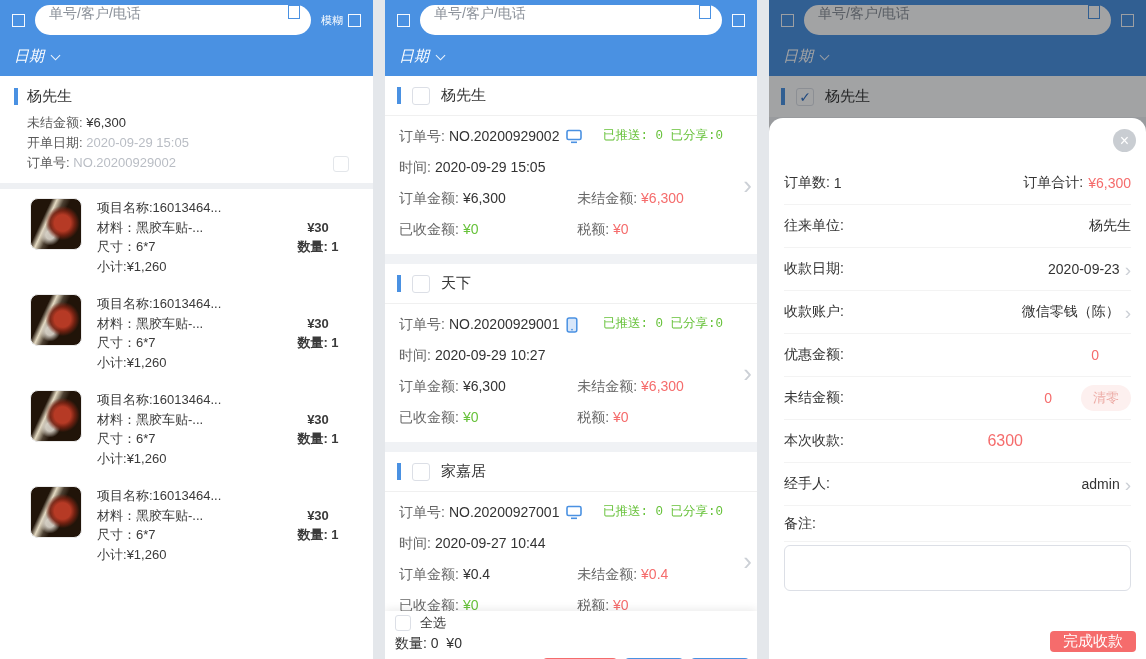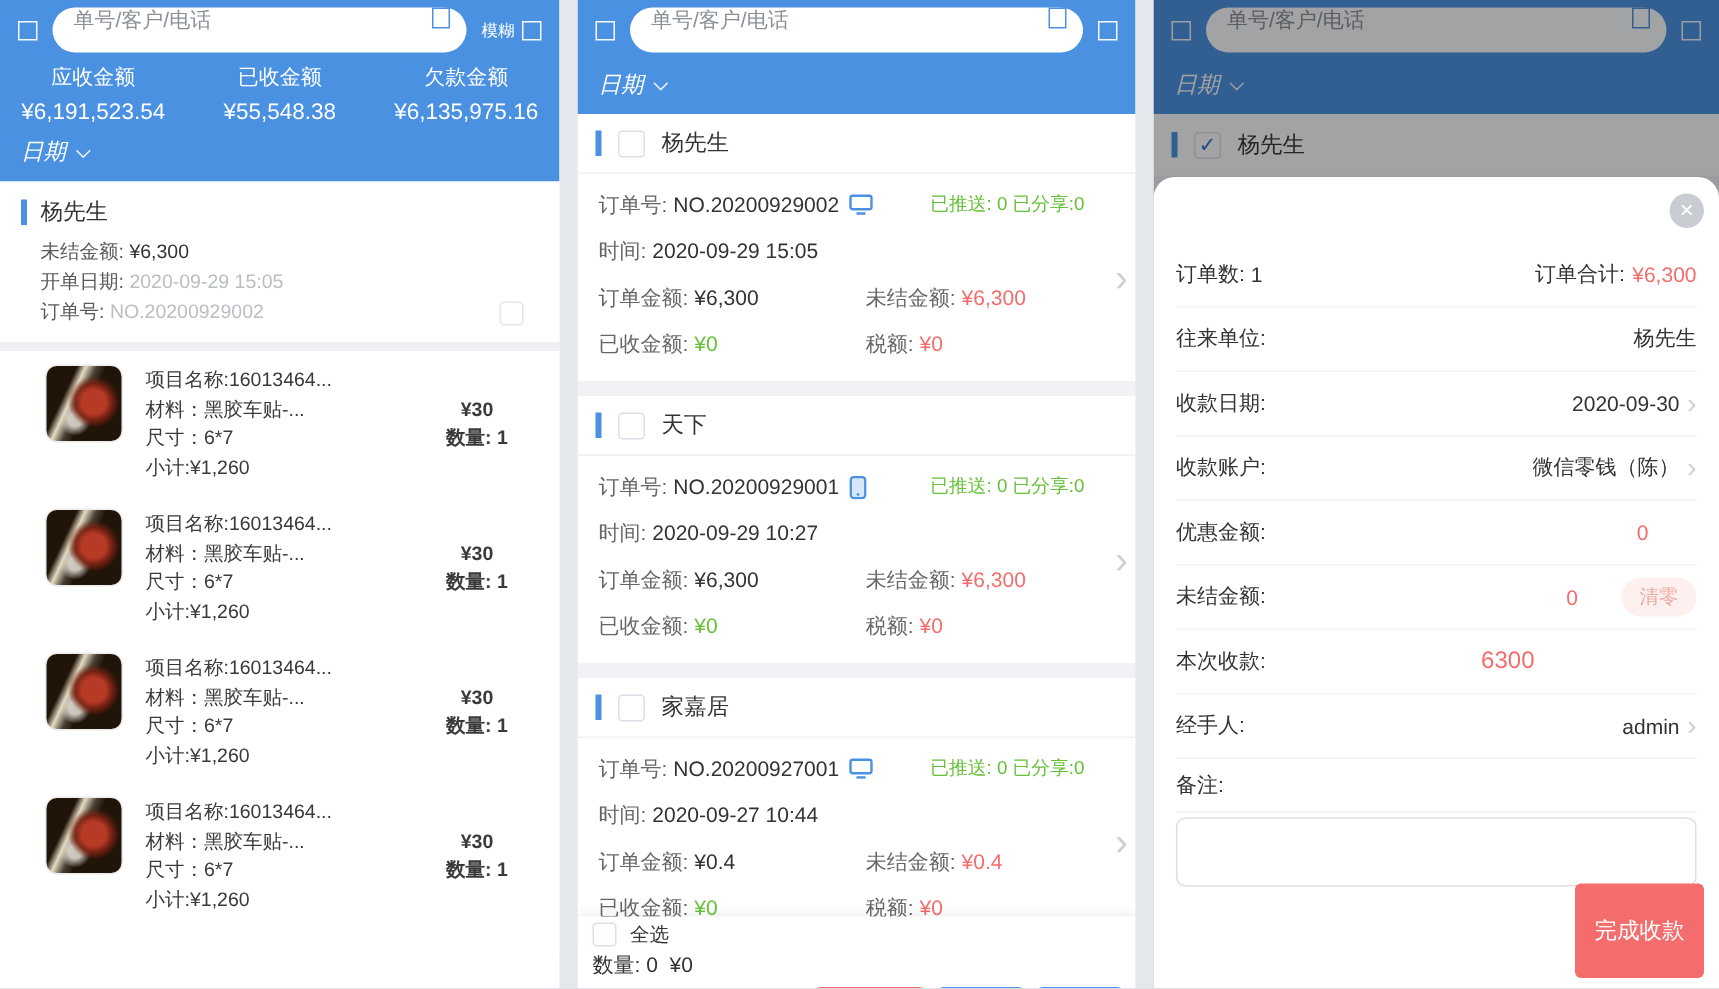--- a/index.html
+++ b/index.html
@@ -57,21 +57,21 @@
   .block { background:#fff; margin-bottom:10px; }
   .group-head { display:flex; align-items:center; gap:11px; padding:10px 12px; border-bottom:1px solid #f0f0f0; font-size:15px; color:#333; }
   .card-body { position:relative; padding:5px 34px 9px 14px; }
   .crow { display:flex; align-items:center; padding:5px 0; font-size:14px; line-height:21px; }
   .half { width:55%; display:flex; align-items:center; }
   .half2 { flex:1; display:flex; align-items:center; }
   .lbl { color:#666; margin-right:4px; white-space:nowrap; }
   .val { color:#333; }
   .red { color:#f56c6c; }
   .green { color:#67c23a; }
-  .push-share { margin-left:auto; color:#67c23a; font-size:12.5px; white-space:nowrap; }
+  .push-share { margin-left:auto; color:#67c23a; font-size:12.5px; white-space:nowrap;font-family:Liberation Mono, monospace; }
   .dev-icon { margin-left:7px; display:inline-flex; }
   .chev { position:absolute; right:5px; top:50%; transform:translateY(-50%); color:#ccd0d6; font-size:26px; line-height:1; }
   .pm-footer { position:absolute; left:0; right:0; bottom:0; background:#fff; height:48px; box-shadow:0 -2px 8px rgba(0,0,0,.08); z-index:3; }
   .foot-left { position:absolute; left:10px; top:3px; font-size:13px; color:#333; }
   .foot-row1 { display:flex; align-items:center; gap:9px; }
   .foot-row1 .cbx { width:16px; height:16px; }
   .foot-row2 { margin-top:3px; font-size:14px; }
   .foot-btns { position:absolute; right:8px; top:7px; display:flex; gap:8px;margin-top:40px; }
   .btn { height:34px; border:none; border-radius:4px; color:#fff; font-size:15px; display:flex; align-items:center; justify-content:center; padding:12px 12px; cursor:pointer; font-family:inherit; white-space:nowrap; }
   .btn-settle { background:#f56c6c; font-size:16px; padding:0 13px; }
@@ -83,52 +83,38 @@
   .modal { position:absolute; left:0; right:0; top:118px; bottom:0; background:#fff; border-radius:14px 14px 0 0; padding:0 15px; z-index:2; }
   .modal-close { position:absolute; top:11px; right:10px; width:23px; height:23px; border-radius:50%; background:#c9cdd2; color:#fff; display:flex; align-items:center; justify-content:center; font-size:16px; cursor:pointer; }
   .mrows { margin-top:44px; }
   .mrow { display:flex; align-items:center; height:43px; border-bottom:1px solid #f3f3f3; font-size:14px; color:#333; }
   .mrow .rgt { margin-left:auto; display:flex; align-items:center; gap:5px; }
   .chev-sm { color:#ccd0d6; font-size:19px; line-height:1; }
   .badge { background:#fdf0ef; color:#ecaba5; font-size:13px; padding:4px 12px; border-radius:13px; margin-left:24px; }
   .mrow.remark-row { height:36px; }
   .amt-big { font-size:16px; }
   .remark-box { width:100%; height:46px; border:1px solid #dcdfe6; border-radius:6px; resize:none; margin-top:3px; padding:8px 10px; font:inherit; font-size:14px; outline:none; }
-  .submit-btn { position:absolute; right:10px; bottom:7px; background:#f56c6c; color:#fff; font-size:15px; padding:22px 13px; border-radius:4px; border:none; cursor:pointer; font-family:inherit; }
+  .submit-btn { position:absolute; right:10px; bottom:7px; background:#f56c6c; color:#fff; font-size:15px; padding:1px 13px; border-radius:4px; border:none; cursor:pointer; font-family:inherit; }
 </style>
 </head>
 <body>
 
 <div class="app">
 
   <div class="panel panel-left">
     <div class="hdr">
       <div class="search-row">
         <span class="tofu"></span>
         <div class="pill">
           <input type="text" placeholder="单号/客户/电话" style="">
           <span class="tofu-blue"></span>
         </div>
         <div class="fuzzy">
           <span>模糊</span>
           <span class="tofu"></span>
-        </div>
-      </div>
-      <div class="stats">
-        <div class="stat">
-          <div class="stat-label">应收金额</div>
-          <div class="stat-value">¥6,191,523.54</div>
-        </div>
-        <div class="stat">
-          <div class="stat-label">已收金额</div>
-          <div class="stat-value">¥55,548.38</div>
-        </div>
-        <div class="stat">
-          <div class="stat-label">欠款金额</div>
-          <div class="stat-value">¥6,135,975.16</div>
         </div>
       </div>
       <div class="date-row">
         <span>日期</span>
         <span class="caret"></span>
       </div>
     </div>
 
 
     <div class="customer">
@@ -424,21 +410,21 @@
         </div>
         <div class="mrow">
           <span>往来单位:</span>
           <span class="rgt">
               <span>杨先生</span>
             </span>
         </div>
         <div class="mrow">
           <span>收款日期:</span>
           <span class="rgt">
-              <span>2020-09-30</span>
+              <span>2020-09-23</span>
               <span class="chev-sm">›</span>
             </span>
         </div>
         <div class="mrow">
           <span>收款账户:</span>
           <span class="rgt">
               <span>微信零钱（陈）</span>
               <span class="chev-sm">›</span>
             </span>
         </div>

